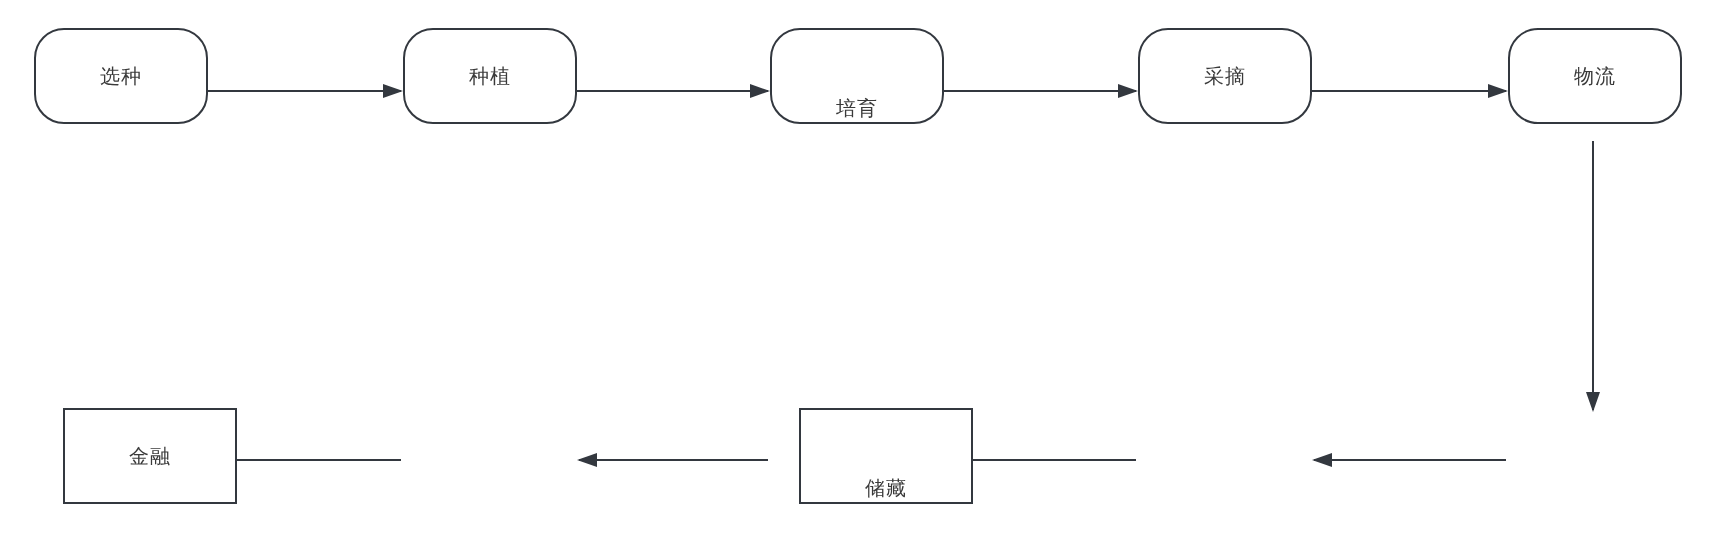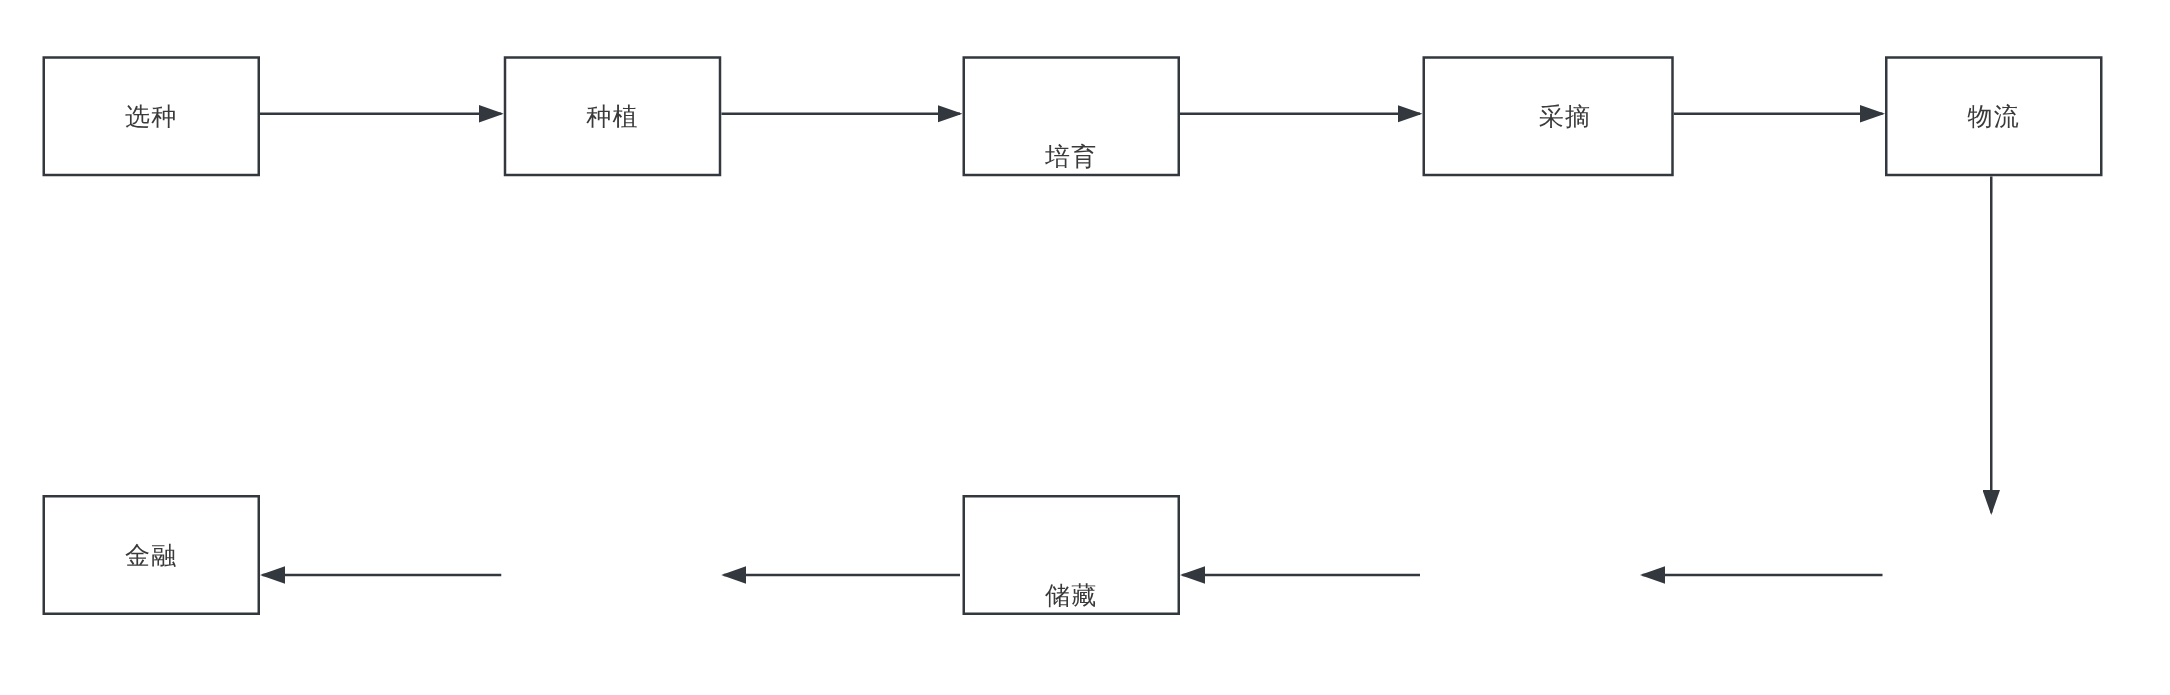--- a/index.html
+++ b/index.html
@@ -32,24 +32,24 @@
     align-items: center;
     justify-content: center;
     font-size: 20px;
     color: #3a3a3a;
     letter-spacing: 1px;
     box-sizing: content-box;
   }
   .c1 { left: 34px; }
   .c2 { left: 403px; }
   .c3 { left: 770px; align-items: flex-end; }
-  .c4 { left: 1138px; padding-left: 27px; }
+  .c4 { left: 1138px; }
   .c5 { left: 1508px; }
-  .r1 { top: 45px; }
-  .r2 { top: 396px; }
+  .r1 { top: 28px; border-radius: 30px; }
+  .r2 { top: 408px; margin-left: 29px; }
 </style>
 </head>
 <body>
 
 <div class="canvas">
 
   <svg class="edges-layer" viewBox="0 0 1736 556" xmlns="http://www.w3.org/2000/svg">
     <defs>
       <marker id="arrowhead" markerUnits="userSpaceOnUse" markerWidth="20" markerHeight="14" refX="18" refY="7" orient="auto">
         <path d="M0,0 L20,7 L0,14 Z" fill="#33383f"></path>

